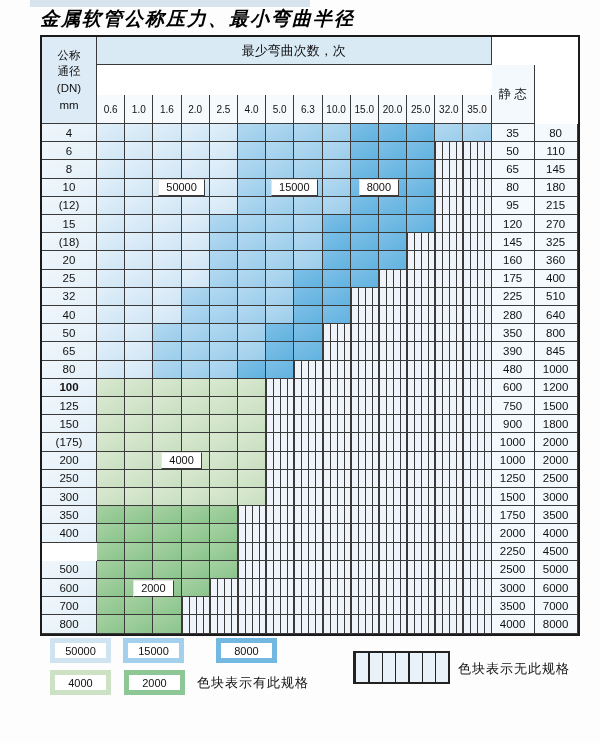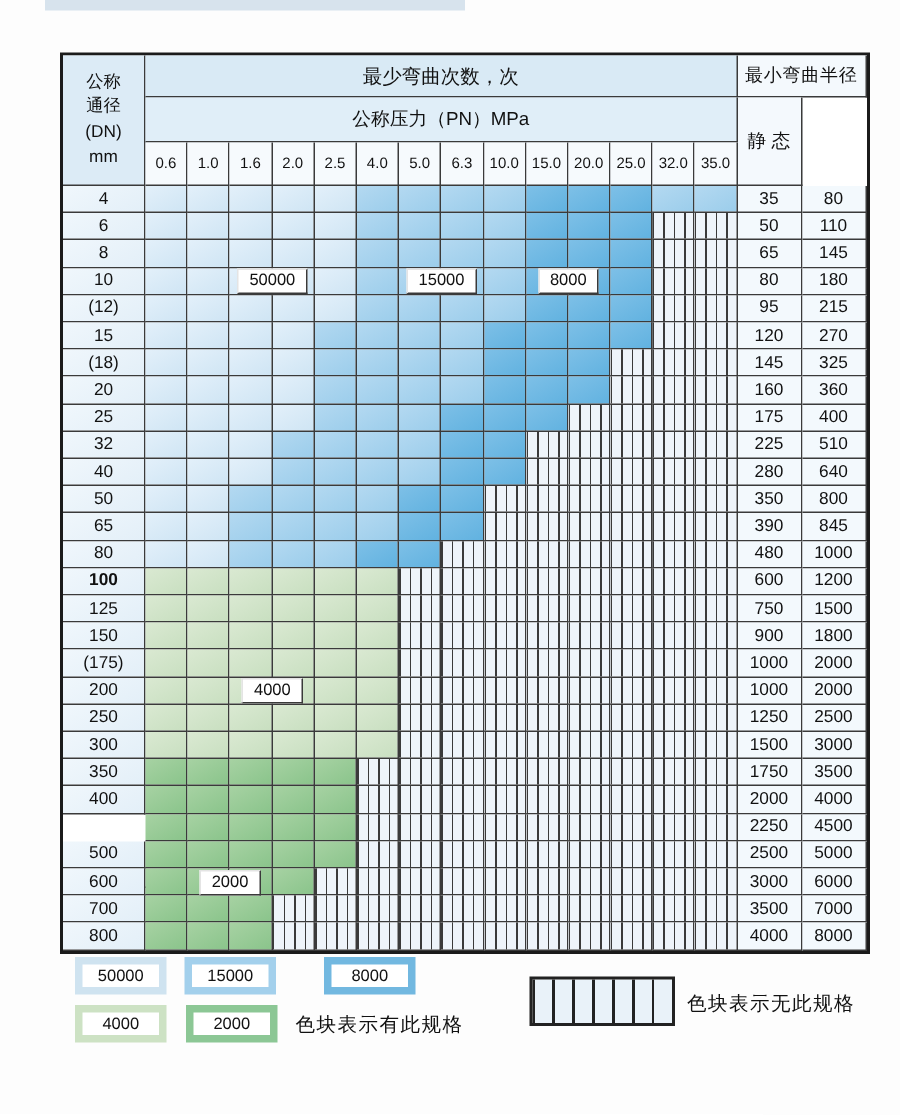--- a/index.html
+++ b/index.html
@@ -54,31 +54,30 @@
     position:absolute;left:353px;top:651px;width:97px;height:33px;box-sizing:border-box;
     border:2px solid #222;
     background:repeating-linear-gradient(90deg,#222 0 1.5px,#e9f2f9 1.5px 13.3px);
   }
 </style>
 </head>
 <body>
 
 <div class="page">
   <div class="top-strip"></div>
+  <h1 class="title">金属软管公称压力、最小弯曲半径</h1>
 
   <div class="tbl">
     <div class="h-corner">
       <div>公称</div>
       <div>通径</div>
       <div>(DN)</div>
       <div>mm</div>
     </div>
     <div class="h-cycles">最少弯曲次数，次</div>
-    <div class="h-radius">最小弯曲半径</div>
-    <div class="h-press">公称压力（PN）MPa</div>
     <div class="h-static">静 态</div>
 
   <div class="pv" style="grid-area: 3 / 2;">0.6</div>
       <div class="pv" style="grid-area: 3 / 3;">1.0</div>
       <div class="pv" style="grid-area: 3 / 4;">1.6</div>
       <div class="pv" style="grid-area: 3 / 5;">2.0</div>
       <div class="pv" style="grid-area: 3 / 6;">2.5</div>
       <div class="pv" style="grid-area: 3 / 7;">4.0</div>
       <div class="pv" style="grid-area: 3 / 8;">5.0</div>
       <div class="pv" style="grid-area: 3 / 9;">6.3</div>

